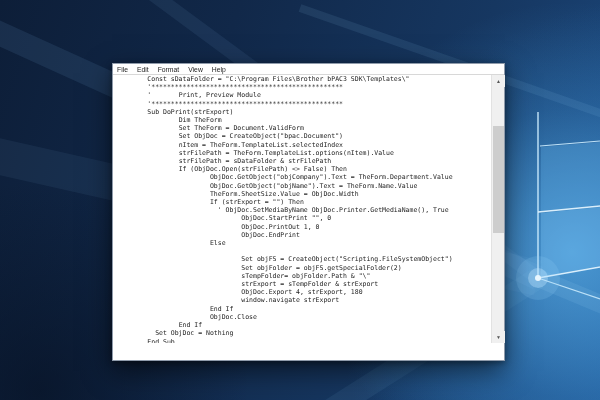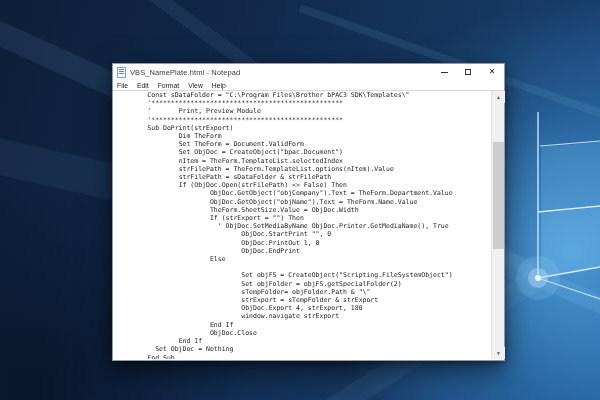--- a/index.html
+++ b/index.html
@@ -77,35 +77,20 @@
     <line x1="538" y1="278" x2="600" y2="267" stroke="#e2f4ff" stroke-width="1.4" opacity="0.95"></line>
     <line x1="538" y1="278" x2="600" y2="299" stroke="#cfeeff" stroke-width="1.2" opacity="0.85"></line>
     <circle cx="538" cy="278" r="22" fill="rgba(150,210,250,0.18)"></circle>
     <circle cx="538" cy="278" r="10" fill="rgba(190,230,255,0.38)"></circle>
     <circle cx="538" cy="278" r="3" fill="#eaf7ff"></circle>
   </g>
 </svg>
 
 <div class="window">
 
-  <div class="titlebar">
-    <div class="np-icon"></div>
-    <div class="title-text">VBS_NamePlate.html - Notepad</div>
-    <div class="controls">
-      <div class="ctrl min">
-          <span></span>
-        </div>
-      <div class="ctrl max">
-          <span></span>
-        </div>
-      <div class="ctrl close">
-          <span>✕</span>
-        </div>
-    </div>
-  </div>
 
   <div class="menubar">
     <span class="menu-item">File</span>
     <span class="menu-item">Edit</span>
     <span class="menu-item">Format</span>
     <span class="menu-item">View</span>
     <span class="menu-item">Help</span>
   </div>
 
   <div class="content">

